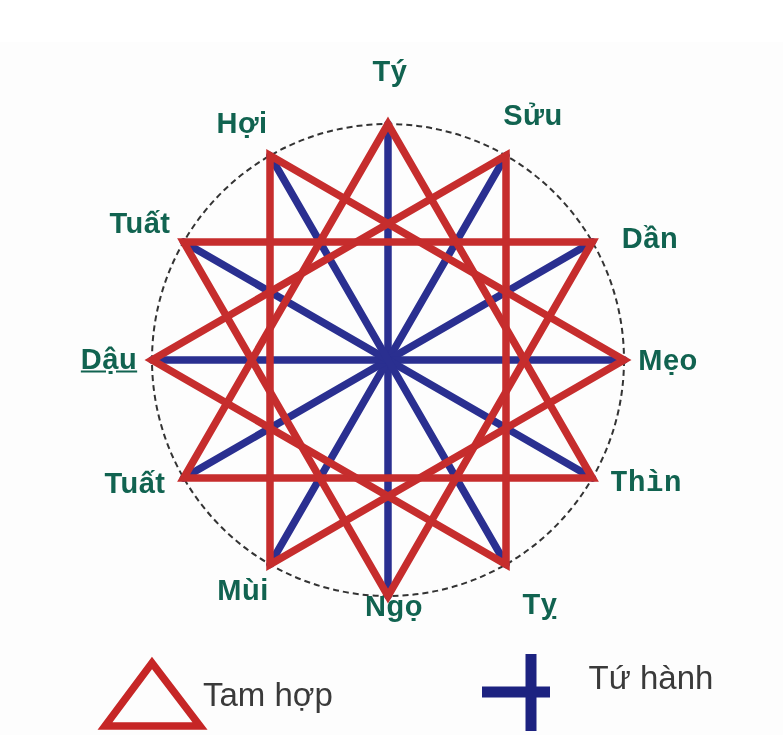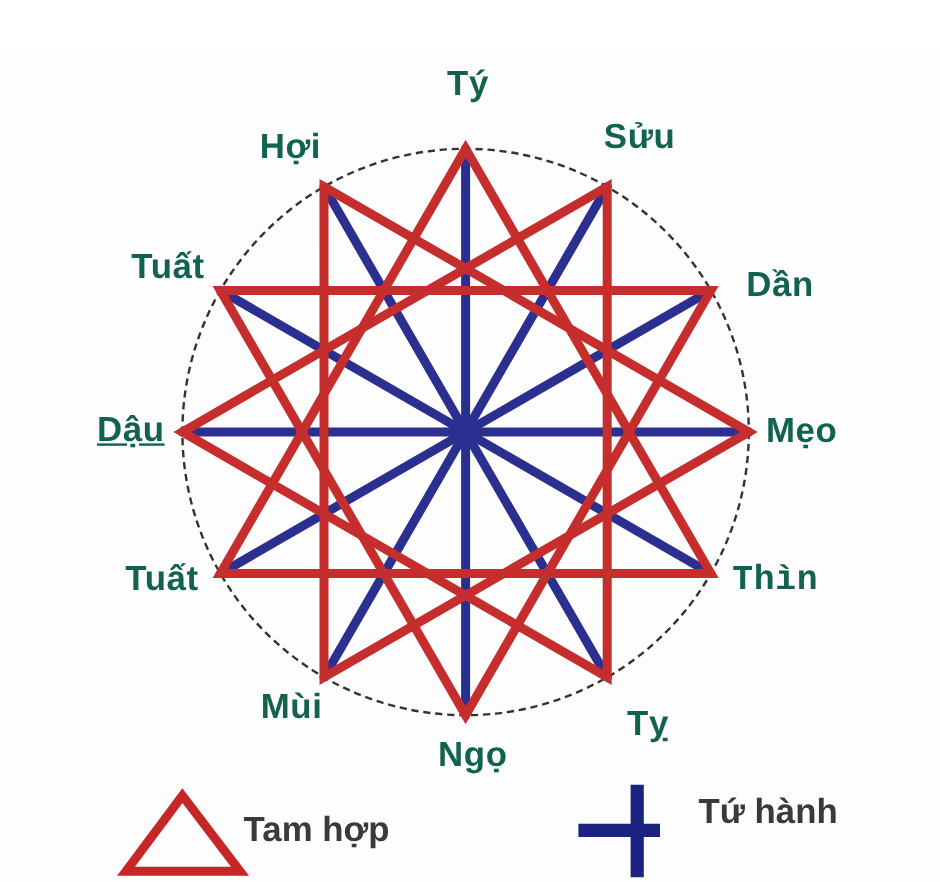--- a/index.html
+++ b/index.html
@@ -17,27 +17,28 @@
     position:absolute;
     transform:translate(-50%,-50%);
     font-size:29px;
     font-weight:bold;
     color:var(--green,#116350);
     white-space:nowrap;
     letter-spacing:0.5px;
   }
   .legend-text{
     position:absolute;
-    font-size:29px;
-    font-weight:bold;
+    font-size:33px;
+    font-weight:normal;
     color:var(--legendtext,#3a3a3a);
     white-space:nowrap;
   }
   .legend-text.two-line{
     white-space:normal;
+    text-align:center;
     line-height:41px;
   }
   .legend-icon{position:absolute;}
 </style>
 </head>
 <body>
 
 <div class="stage">
 
   <svg class="diagram-svg" width="783" height="735" viewBox="0 0 783 735">
@@ -58,21 +59,21 @@
       </g>
   </svg>
 
   <div class="labels-layer">
       <div class="zlabel" style="left: 390px; top: 29px;">Tý</div>
       <div class="zlabel" style="left: 533px; top: 73px;">Sửu</div>
       <div class="zlabel" style="left: 650px; top: 196px;">Dần</div>
       <div class="zlabel" style="left: 668px; top: 318px;">Mẹo</div>
       <div class="zlabel" style="left: 646px; top: 441px; font-family: Liberation Mono, monospace;">Thìn</div>
       <div class="zlabel" style="left: 540px; top: 562px;">Tỵ</div>
-      <div class="zlabel" style="left: 394px; top: 588px;">Ngọ</div>
+      <div class="zlabel" style="left: 394px; top: 564px;">Ngọ</div>
       <div class="zlabel" style="left: 243px; top: 548px;">Mùi</div>
       <div class="zlabel" style="left: 135px; top: 441px;">Tuất</div>
       <div class="zlabel" style="left: 109px; top: 317px; text-decoration: underline;">Dậu</div>
       <div class="zlabel" style="left: 140px; top: 181px;">Tuất</div>
       <div class="zlabel" style="left: 242px; top: 81px;">Hợi</div>
     </div>
 
   <svg class="legend-icon" style="left:96px;top:612px;" width="112" height="82">
     <polygon points="56,9 9,72 104,72" fill="none" stroke-width="7.5" stroke-linejoin="miter" class="tri-glyph" stroke="#c62626"></polygon>
   </svg>

